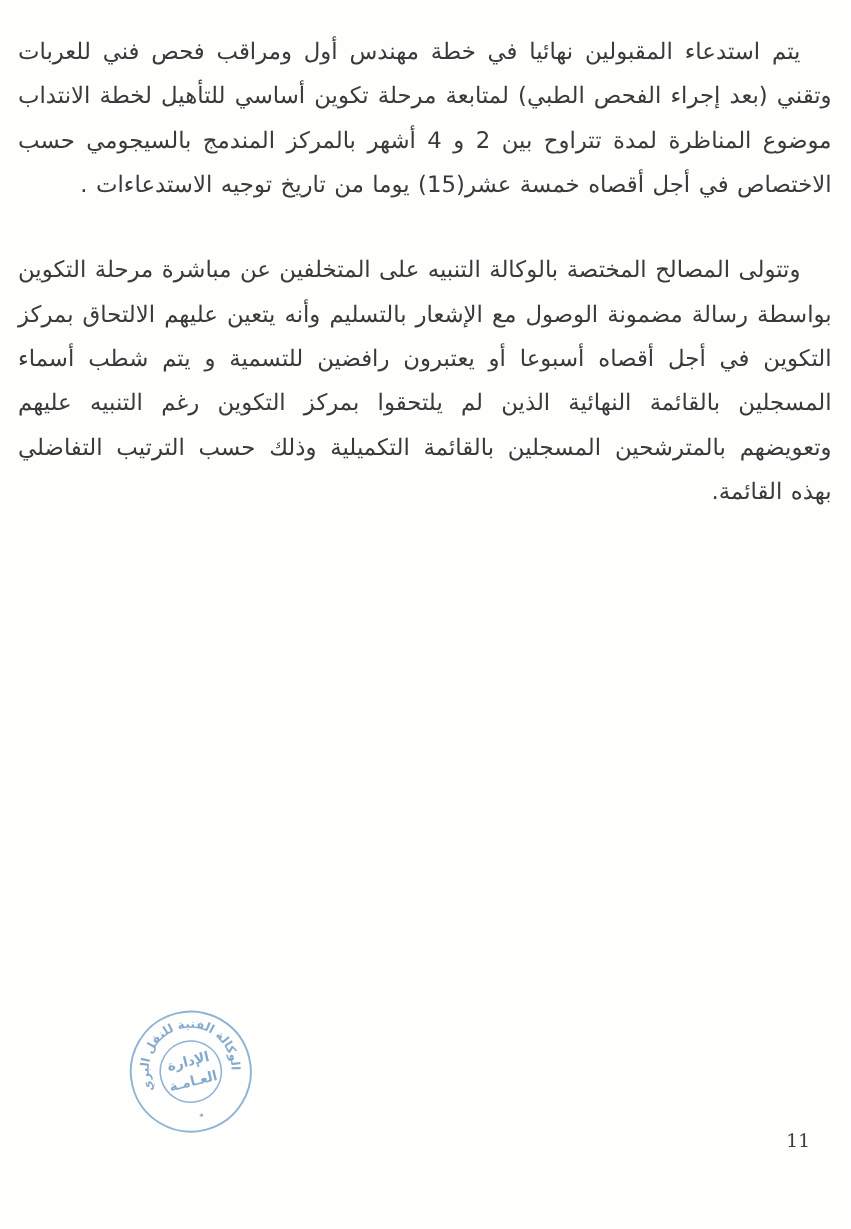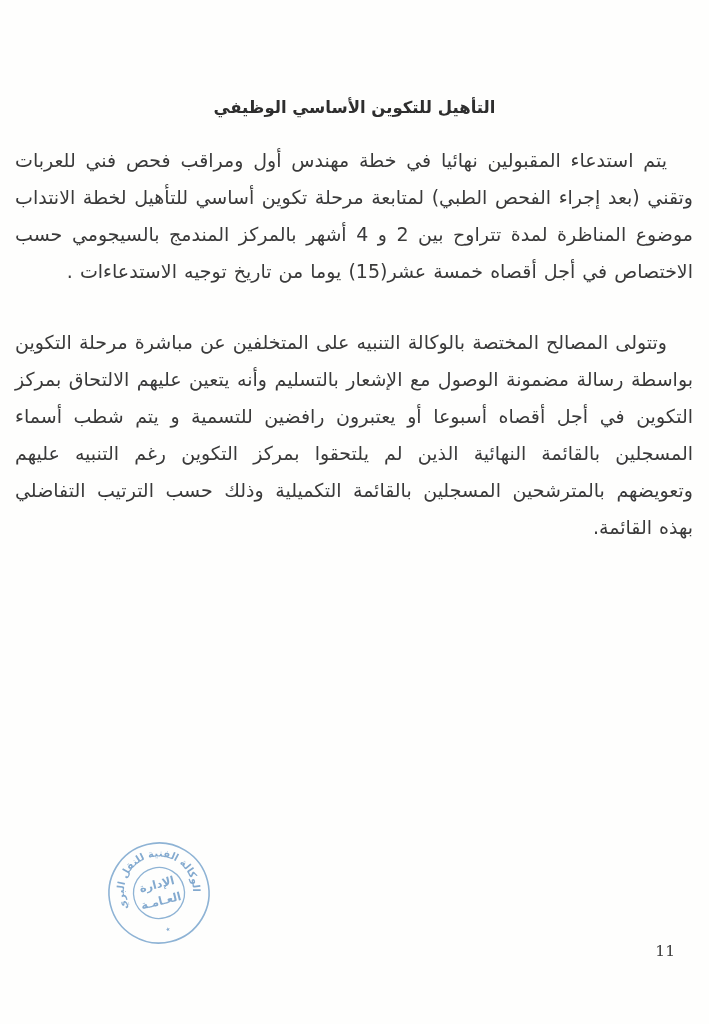--- a/index.html
+++ b/index.html
@@ -68,21 +68,20 @@
     color: #3c3c3c;
     direction: ltr;
     margin-left: 12px;
   }
 </style>
 </head>
 <body>
 
 <div class="page">
 
-  <h1 class="doc-title">التأهيل للتكوين الأساسي الوظيفي</h1>
 
   <p class="para para-1">يتم استدعاء المقبولين نهائيا في خطة مهندس أول ومراقب فحص فني للعربات وتقني (بعد إجراء الفحص الطبي) لمتابعة مرحلة تكوين أساسي للتأهيل لخطة الانتداب موضوع المناظرة لمدة تتراوح بين 2 و 4 أشهر بالمركز المندمج بالسيجومي حسب الاختصاص في أجل أقصاه خمسة عشر(15) يوما من تاريخ توجيه الاستدعاءات .</p>
 
   <p class="para para-2">وتتولى المصالح المختصة بالوكالة التنبيه على المتخلفين عن مباشرة مرحلة التكوين بواسطة رسالة مضمونة الوصول مع الإشعار بالتسليم وأنه يتعين عليهم الالتحاق بمركز التكوين في أجل أقصاه أسبوعا أو يعتبرون رافضين للتسمية و يتم شطب أسماء المسجلين بالقائمة النهائية الذين لم يلتحقوا بمركز التكوين رغم التنبيه عليهم وتعويضهم بالمترشحين المسجلين بالقائمة التكميلية وذلك حسب الترتيب التفاضلي بهذه القائمة.</p>
 
   <div class="stamp-wrap">
     <svg viewBox="0 0 146 146" xmlns="http://www.w3.org/2000/svg">
       <g transform="rotate(-14 73 73)">
         <circle cx="73" cy="73" r="50" fill="none" stroke-width="1.6" stroke="#7ba6ce"></circle>
         <circle cx="73" cy="73" r="25.5" fill="none" stroke-width="1.3" stroke="#7ba6ce"></circle>

